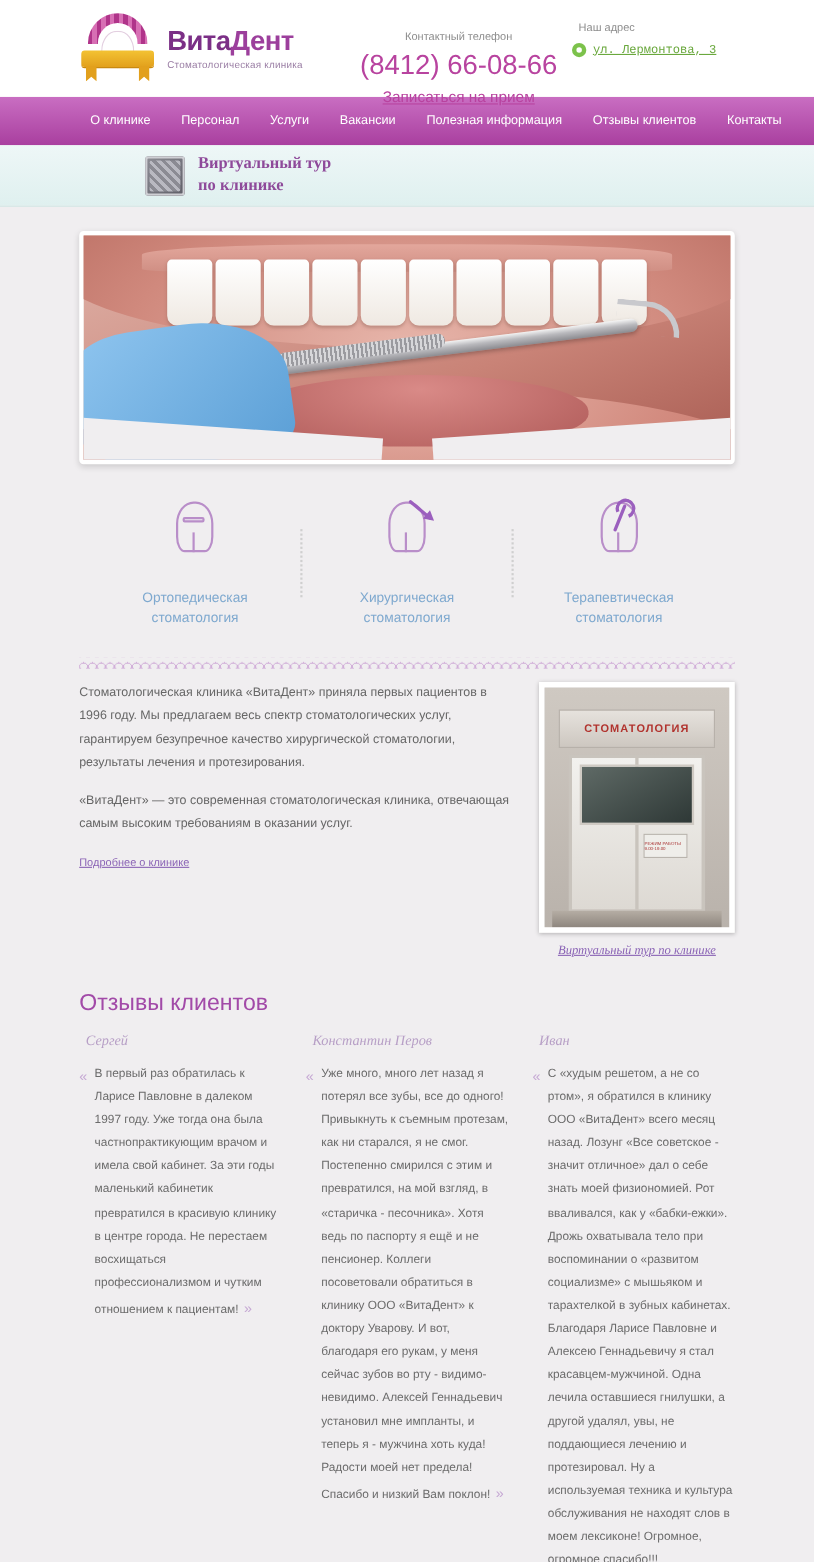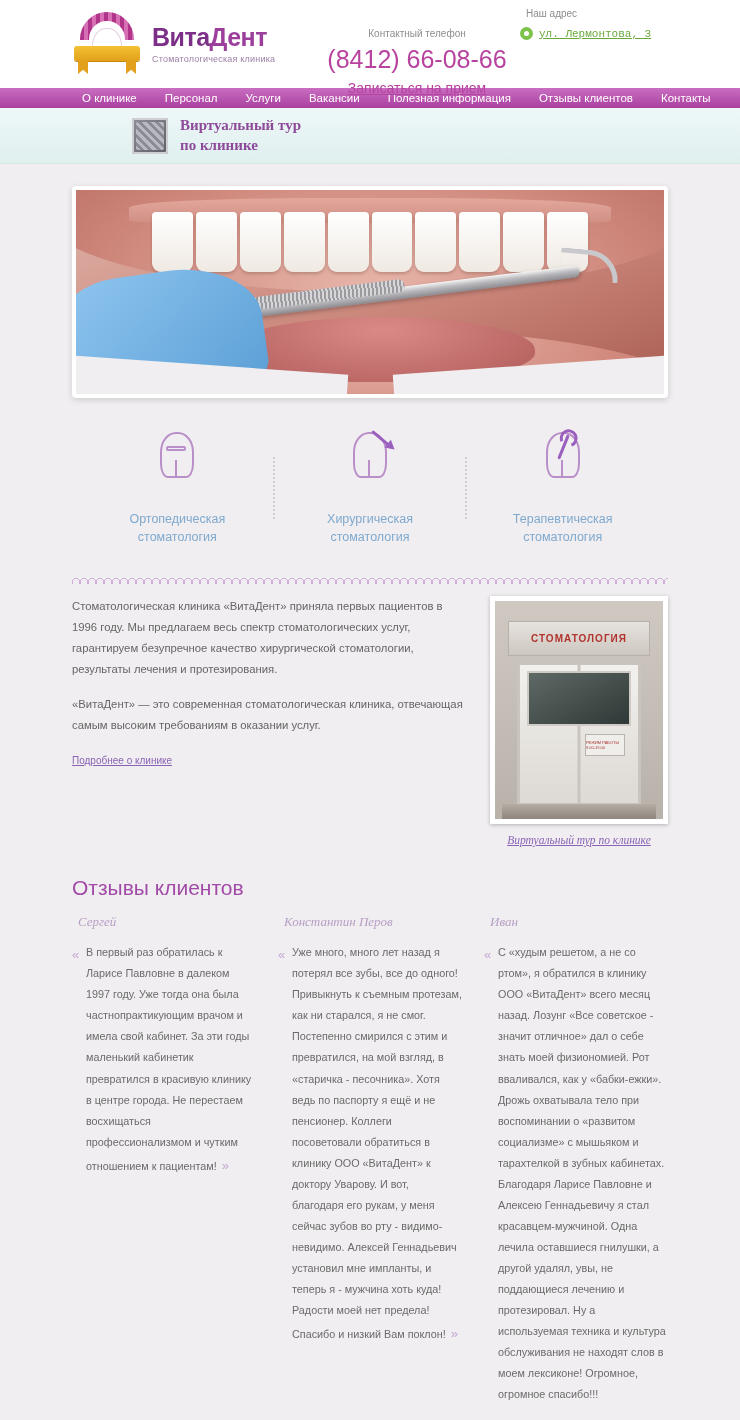--- a/index.html
+++ b/index.html
@@ -77,36 +77,36 @@
     position: absolute; left: 322px; top: 28px; width: 190px; text-align: center;
   }
   .contact-label { font-size: 10px; color: #8d8d8d; }
   .contact-phone {
     font-size: 25px; color: #b8439f; margin-top: 6px; font-weight: normal;
   }
   .appointment-link {
     display: block; margin-top: 6px; font-size: 14px; color: #b8439f;
     text-decoration: underline; cursor: pointer;
   }
-  .header-address { position: absolute; left: 520px; top: 8px; }
+  .header-address { position: absolute; left: 520px; top: 20px; }
   .addr-label { font-size: 10px; color: #8d8d8d; margin-bottom: 8px; padding-left: 6px;}
   .addr-row { display: flex; align-items: center; font-family: Liberation Mono, monospace; }
   .pin {
     width: 13px; height: 13px; border-radius: 50%;
     background: #7cc24b; position: relative; margin-right: 6px; flex:none;
   }
   .pin:after{
     content:""; position:absolute; left:4px; top:4px; width:5px; height:5px;
     background:#fff; border-radius:50%;
   }
   .addr-text { font-size: 11px; color: #6aa83d; text-decoration: underline; cursor:pointer;}
 
   
   .nav {
-    height: 20px;
+    height: 44px;
     background: linear-gradient(#c96ec2,#a93f9f);
     display: flex; align-items: center;
     padding-left: 72px;
     box-shadow: 0 1px 2px rgba(0,0,0,.15);
   }
   .nav-item {
     color: #fff; font-size: 11.5px; padding: 0 14px; cursor: pointer;
     line-height: 32px; white-space: nowrap;
   }
   .nav-item:first-child{ padding-left: 10px; }

